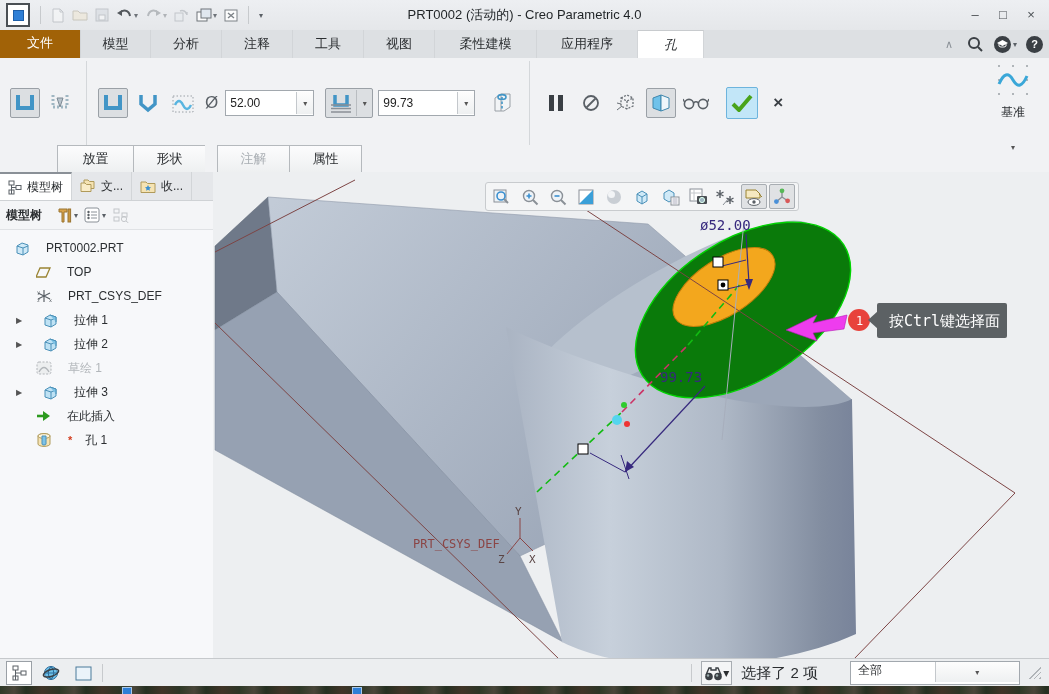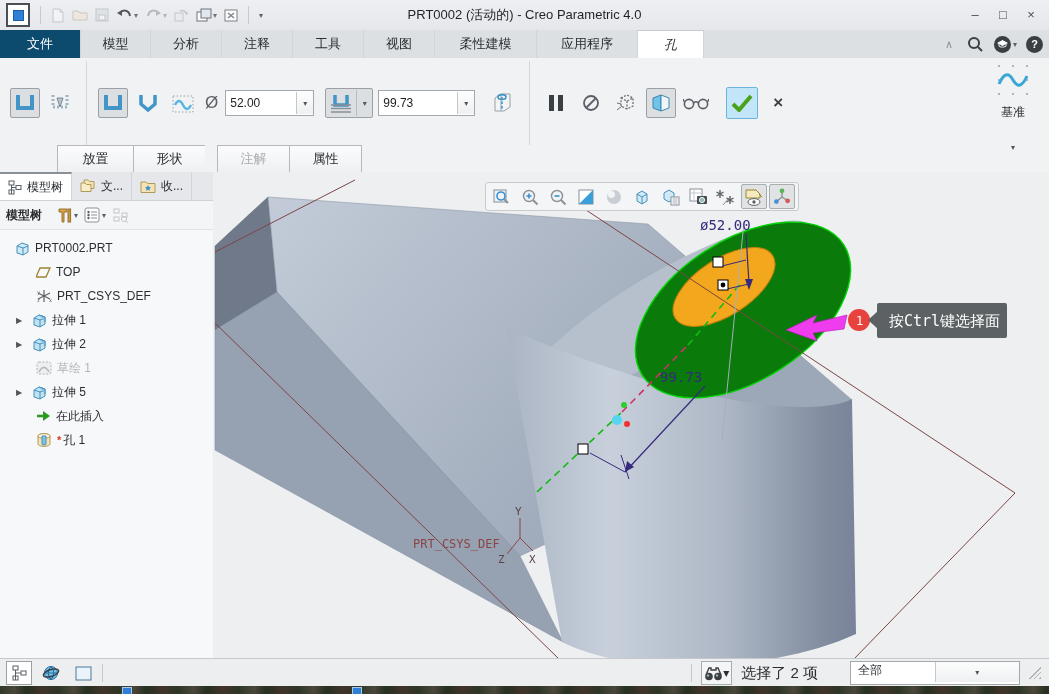--- a/index.html
+++ b/index.html
@@ -17,21 +17,21 @@
   .vsep{width:1px;height:18px;background:#c7cacd;margin:0 3px;}
   .winttl{position:absolute;left:0;right:0;top:0;height:30px;line-height:30px;text-align:center;
           font-size:13px;color:#1f2326;pointer-events:none;}
   .wctrls{position:absolute;right:4px;top:0;height:30px;display:flex;align-items:center;}
   .wbtn{width:28px;height:22px;text-align:center;line-height:22px;font-size:13px;color:#4a4f54;cursor:default;}
   .dd{font-size:8px;color:#5a6066;}
   
   #ribbontabs{position:absolute;left:0;top:30px;width:1049px;height:28px;background:#dde0e3;display:flex;}
   .rtab{height:28px;line-height:28px;text-align:center;font-size:13px;color:#2b2e31;
         border-right:1px solid #d2d5d8;cursor:default;}
-  .rtab.file{background:#0c4a6e;color:#fff;}
+  .rtab.file{background:#a16207;color:#fff;font-family:Liberation Mono, monospace;}
   .rtab.active{background:#fff;font-style:italic;border-top:1px solid #c8cbce;}
   #tabcorner{position:absolute;right:6px;top:30px;height:28px;display:flex;align-items:center;gap:9px;}
   .cico{width:18px;height:18px;display:flex;align-items:center;justify-content:center;}
   .blkcirc{width:17px;height:17px;border-radius:50%;background:#3a3f44;color:#fff;font-weight:bold;
            font-size:11px;display:flex;align-items:center;justify-content:center;}
   
   #ribbonbody{position:absolute;left:0;top:58px;width:1049px;height:114px;background:#f1f2f4;
               border-bottom:1px solid #cfd2d5;}
   #dashrow{position:absolute;left:10px;top:28px;height:34px;display:flex;align-items:center;gap:5px;}
   .tbtn{width:28px;height:28px;display:flex;align-items:center;justify-content:center;border:1px solid transparent;border-radius:2px;}
@@ -64,21 +64,21 @@
   #navigator{position:absolute;left:0;top:172px;width:213px;height:486px;background:#f4f5f7;
              border-right:1px solid #c6c9cc;}
   #navtabs{display:flex;height:28px;background:#e5e7ea;border-bottom:1px solid #cfd2d5;}
   .ntab{display:flex;align-items:center;gap:5px;padding:0 8px;font-size:12px;color:#2b2e31;
         border-right:1px solid #d2d5d8;}
   .ntab.active{background:#fff;border-top:2px solid #8a9097;}
   #navhdr{display:flex;align-items:center;height:28px;padding:0 6px;gap:6px;border-bottom:1px solid #e0e2e5;}
   #navhdr .hlbl{font-weight:bold;font-size:12px;margin-right:8px;}
   .hico{display:flex;align-items:center;gap:2px;}
   #tree{padding-top:6px;background:#f7f8fa;height:424px;}
-  .trow{display:flex;align-items:center;height:24px;font-size:12px;color:#2b2e31;gap:5px;padding-left:36px;cursor:default;}
+  .trow{display:flex;align-items:center;height:24px;font-size:12px;color:#2b2e31;gap:16px;padding-left:36px;cursor:default;}
   .trow.root{padding-left:14px;}
   .trow.exp{padding-left:16px;}
   .texp{font-size:8px;color:#555;width:10px;}
   .trow.suppressed{color:#b2b6ba;}
   .pmark{color:#d23c1e;font-size:11px;font-weight:bold;margin-right:-3px;}
   
   #viewport{position:absolute;left:213px;top:172px;width:836px;height:486px;background:#edeff1;overflow:hidden;}
   #gtoolbar{position:absolute;left:272px;top:10px;height:27px;display:flex;align-items:center;gap:2px;
             background:#f4f5f6;border:1px solid #c8cbce;border-radius:3px;padding:0 3px;}
   .gbtn{width:24px;height:23px;display:flex;align-items:center;justify-content:center;border:1px solid transparent;border-radius:2px;}
@@ -429,21 +429,21 @@
           </svg>
         <span>草绘 1</span>
         </div>
       <div class="trow exp">
         <span class="texp">▶</span>
         <svg width="16" height="15">
             <path d="M3 5 l5 -3 6 2 v7 l-5 3 -6 -2 z" fill="#bfe2f4" stroke="#4a90b8"></path>
             <path d="M3 5 l6 2 5 -2 M9 7 v7" fill="none" stroke="#4a90b8"></path>
             <path d="M8 2 l6 2 v5" fill="#7ec3e6" stroke="#4a90b8"></path>
           </svg>
-        <span>拉伸 5</span>
+        <span>拉伸 3</span>
         </div>
       <div class="trow">
         <svg width="15" height="12">
             <path d="M1 6 h7" stroke="#2c9a1e" stroke-width="2.6"></path>
             <path d="M7 1 l7 5 -7 5 z" fill="#2c9a1e"></path>
           </svg>
         <span>在此插入</span>
         </div>
       <div class="trow">
         <svg width="16" height="16">

